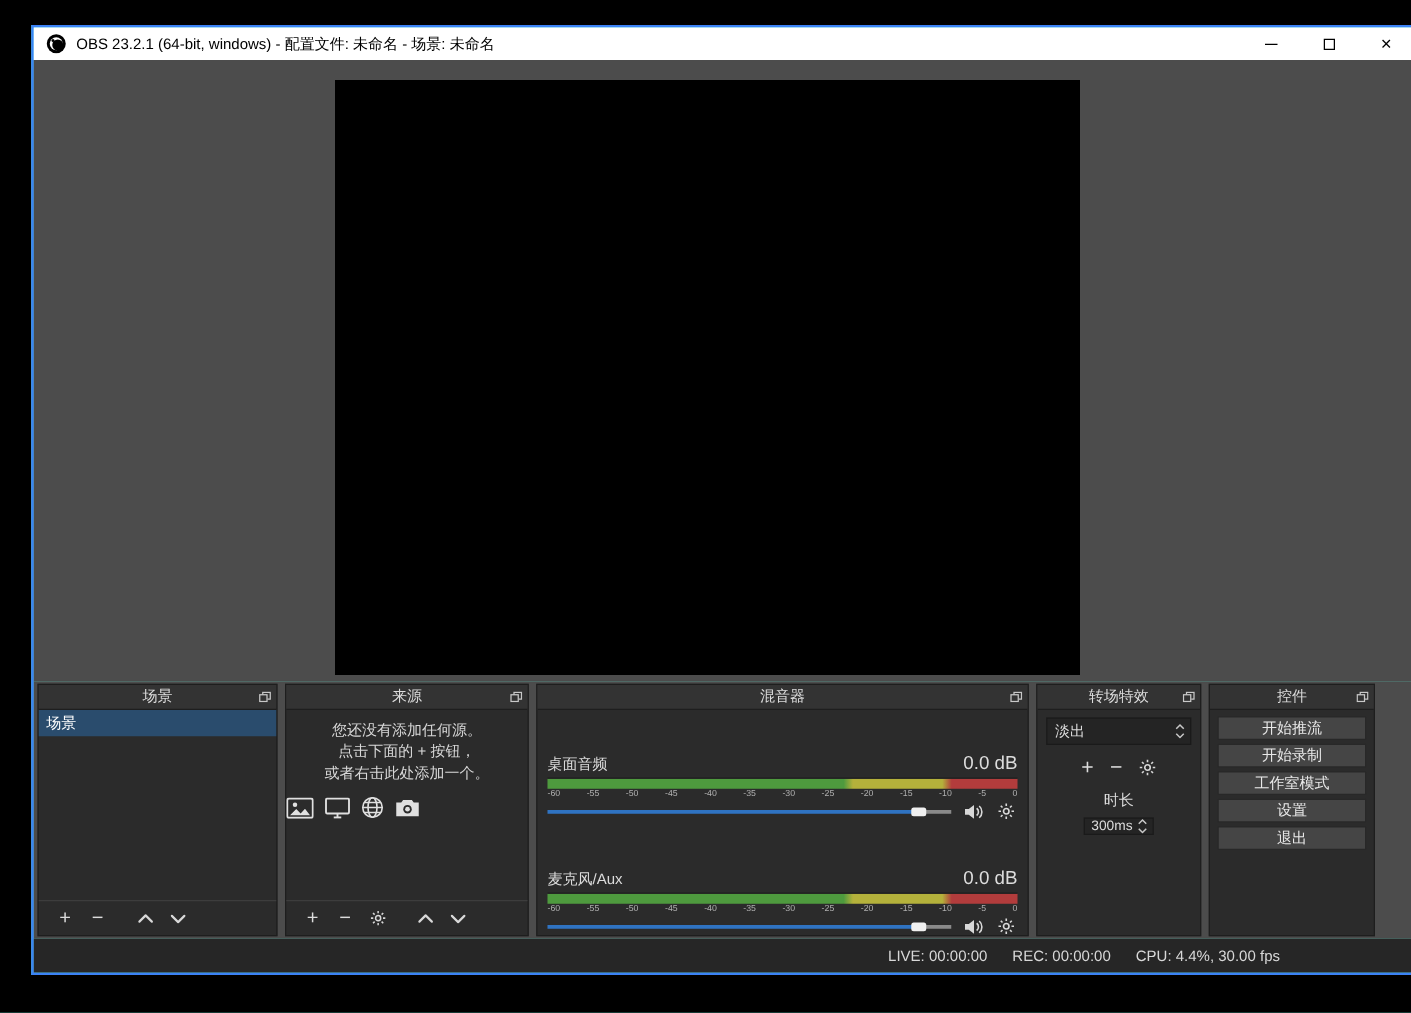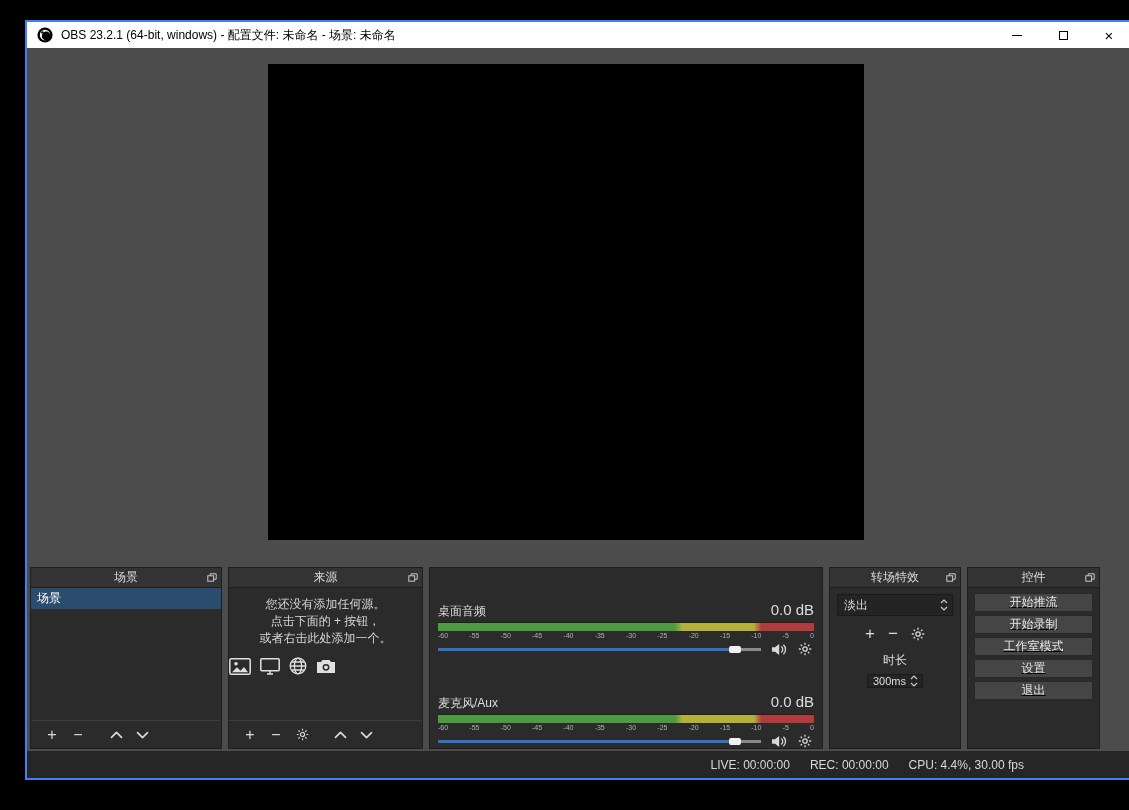--- a/index.html
+++ b/index.html
@@ -79,21 +79,21 @@
     align-items:center; justify-content:center; gap:2px; line-height:0; }
   .tr-actions { display:flex; justify-content:center; gap:13px; margin-top:9px; align-items:center; }
   .tr-action { color:#dcdcdc; font-size:17px; line-height:0; display:flex; align-items:center; }
   .tr-action.txt { line-height:1; }
   .tr-duration { display:flex; align-items:center; margin-top:10px; gap:5px;flex-direction:column; }
   .tr-dur-label { font-size:12px; color:#dcdcdc; white-space:nowrap; }
   .tr-field { flex:1; height:20px; background:#242424; border:1px solid #1a1a1a; display:flex;
     align-items:center; padding-left:5px; font-size:11px; color:#dcdcdc; }
 
   
-  .ctl-body { padding:5px 6px; display:flex; flex-direction:column; gap:3px;text-decoration:underline; }
+  .ctl-body { padding:5px 6px; display:flex; flex-direction:column; gap:3px; }
   .ctl-btn { height:19px; background:#454545; border:1px solid #282828; color:#e8e8e8;
     font-size:12px; display:flex; align-items:center; justify-content:center; border-radius:1px; }
 
   
   .statusbar { flex:0 0 27px; background:#262626; display:flex; align-items:center;
     justify-content:flex-end; gap:20px; padding-right:108px; font-size:12px; color:#d8d8d8; }
 </style>
 </head>
 <body>
 
@@ -229,20 +229,29 @@
             <span class="tb-icon">
                 <svg width="13" height="8" viewBox="0 0 13 8">
                   <path d="M1.5 1.7 6.5 6.7 11.5 1.7" fill="none" stroke="#d8d8d8" stroke-width="1.7" stroke-linecap="round" stroke-linejoin="round"></path>
                 </svg>
               </span>
           </div>
         </div>
       </div>
 
       <div class="panel p-mixer">
+        <div class="panel-header">
+          <span class="panel-title">混音器</span>
+          <span class="float-icon">
+            <svg width="10" height="9" viewBox="0 0 10 9">
+                <rect x="0.8" y="2.8" width="5.8" height="5.4" fill="none" stroke="#c8c8c8" stroke-width="1"></rect>
+                <path d="M3.2 2.8V0.8h6v5.4H7" fill="none" stroke="#c8c8c8" stroke-width="1"></path>
+              </svg>
+          </span>
+        </div>
         <div class="panel-body mixer-body">
 
           <div class="mixer-channel">
             <div class="mx-row1">
               <span class="mx-name">桌面音频</span>
               <span class="mx-db">0.0 dB</span>
             </div>
             <div class="mx-meter"></div>
             <div class="mx-ticks">
               <span>-60</span>

